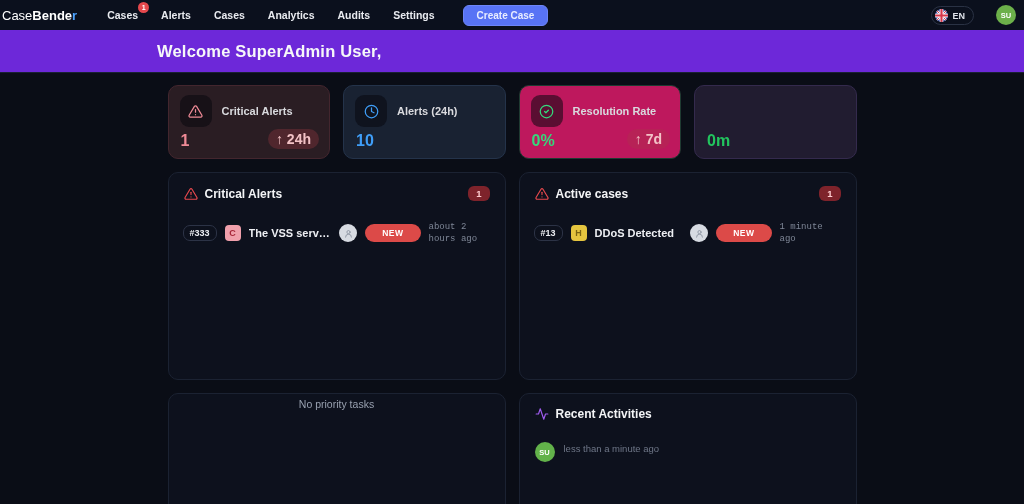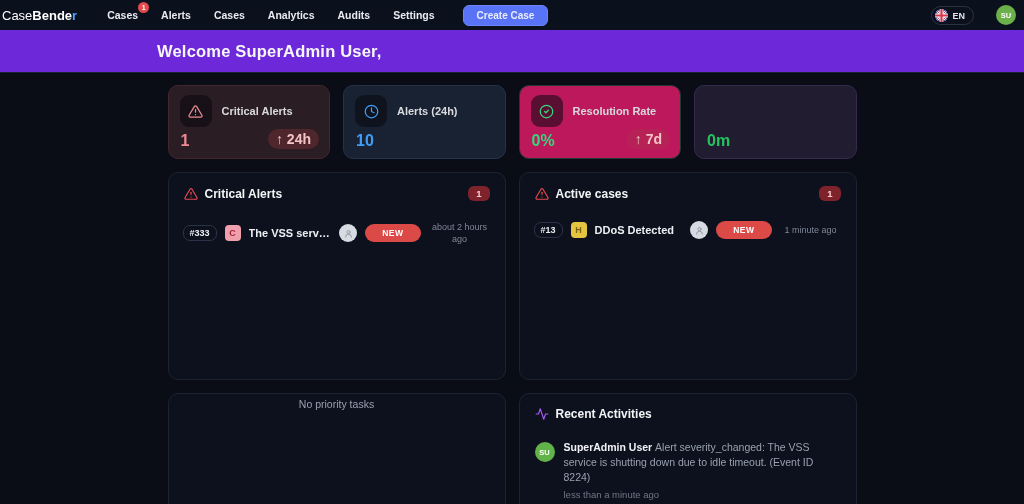--- a/index.html
+++ b/index.html
@@ -63,21 +63,21 @@
   .alert-row { display:flex; align-items:center; gap:8px; padding:0 14px; margin-top:14px; cursor:pointer; }
   .id-chip { border:1px solid #2c3346; border-radius:7px; padding:2px 6px; font-size:9px; font-weight:700; color:#eceef2; flex-shrink:0; }
   .sev-chip { width:16px; height:16px; border-radius:4px; font-size:9px; font-weight:800;
               display:flex; align-items:center; justify-content:center; flex-shrink:0; }
   .sev-c { background:#f0a0ac; color:#a62639; }
   .sev-h { background:#e5c53f; color:#7a6413; }
   .row-text { font-size:11px; font-weight:700; color:#edeff3; white-space:nowrap; overflow:hidden; text-overflow:ellipsis; flex:1; }
   .row-avatar { width:18px; height:18px; border-radius:50%; background:#d7dbe2; display:flex; align-items:center; justify-content:center; flex-shrink:0; }
   .new-badge { background:#dc4a48; color:#fff; font-size:8.5px; font-weight:800; letter-spacing:.5px;
                padding:4px 17px; border-radius:10px; flex-shrink:0; }
-  .row-time { width:62px; text-align:center; font-size:9px; color:#7e8696; line-height:1.35; flex-shrink:0; }
+  .row-time { width:62px; text-align:left; font-size:9px; color:#7e8696; line-height:1.35; flex-shrink:0;font-family:Liberation Mono, monospace; }
   .empty-text { text-align:center; font-size:10.5px; color:#98a0af; margin-top:4px; }
   .activity-item { display:flex; gap:9px; padding:0 15px; margin-top:13px; align-items:flex-start; }
   .activity-avatar { width:20px; height:20px; border-radius:50%; background:#62b24a; color:#fff; font-size:7.5px; font-weight:800;
                      display:flex; align-items:center; justify-content:center; flex-shrink:0; margin-top:2px; }
   .activity-body { font-size:10.5px; line-height:1.45; }
   .activity-user { font-weight:800; color:#f2f3f6; }
   .activity-text { color:#98a0b0; }
   .activity-time { font-size:9.5px; color:#6e7687; margin-top:3px; }
   svg { display:block; }
 </style>
@@ -246,23 +246,19 @@
           <svg viewBox="0 0 24 24" width="14" height="14" fill="none" stroke="currentColor" stroke-width="2" stroke-linecap="round" stroke-linejoin="round">
             <polyline points="22 12 18 12 15 21 9 3 6 12 2 12"></polyline>
           </svg>
         </span>
         <span class="panel-title">Recent Activities</span>
       </div>
 
       <div class="activity-item">
         <div class="activity-avatar">SU</div>
         <div>
-          <div class="activity-body">
-            <span class="activity-user">SuperAdmin User </span>
-            <span class="activity-text">Alert severity_changed: The VSS service is shutting down due to idle timeout. (Event ID 8224)</span>
-          </div>
           <div class="activity-time">less than a minute ago</div>
         </div>
       </div>
 
     </div>
   </div>
 </div>
 
 </body></html>

